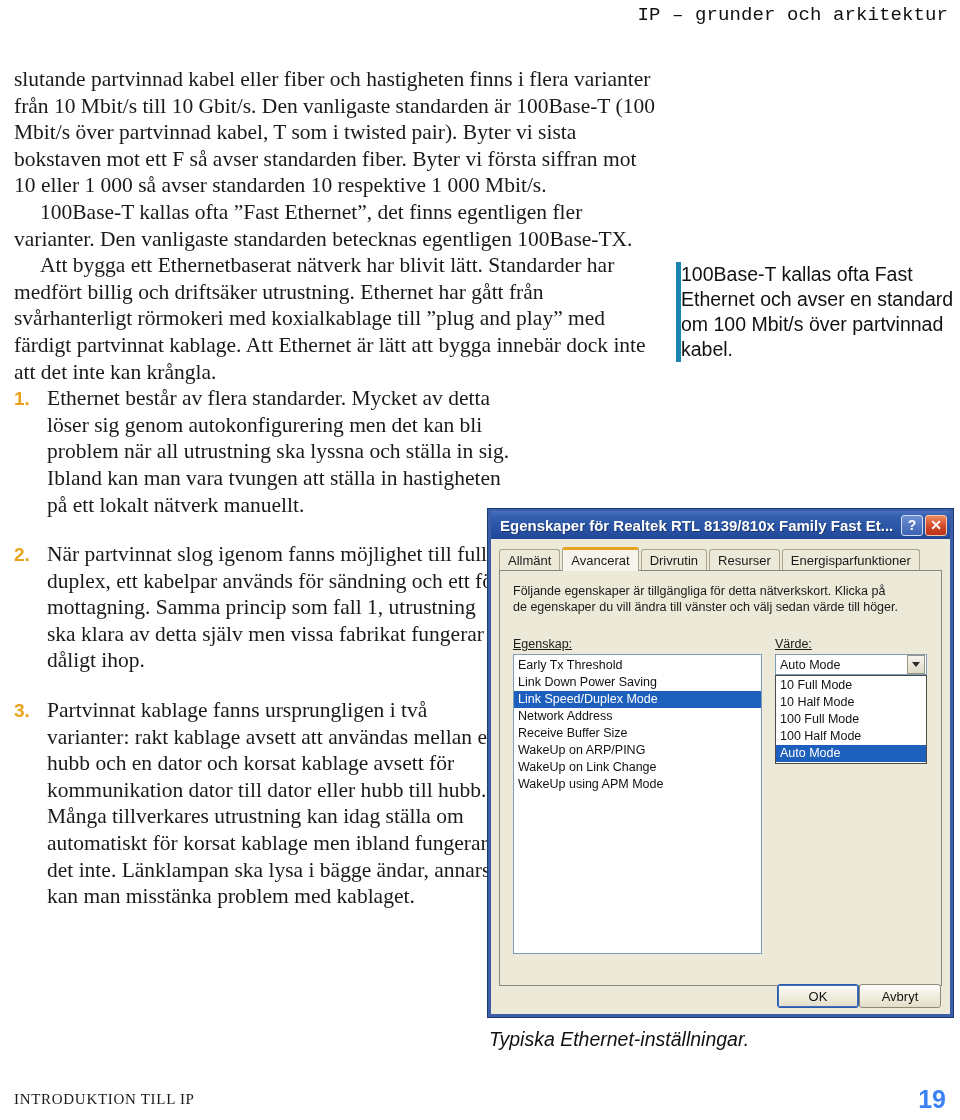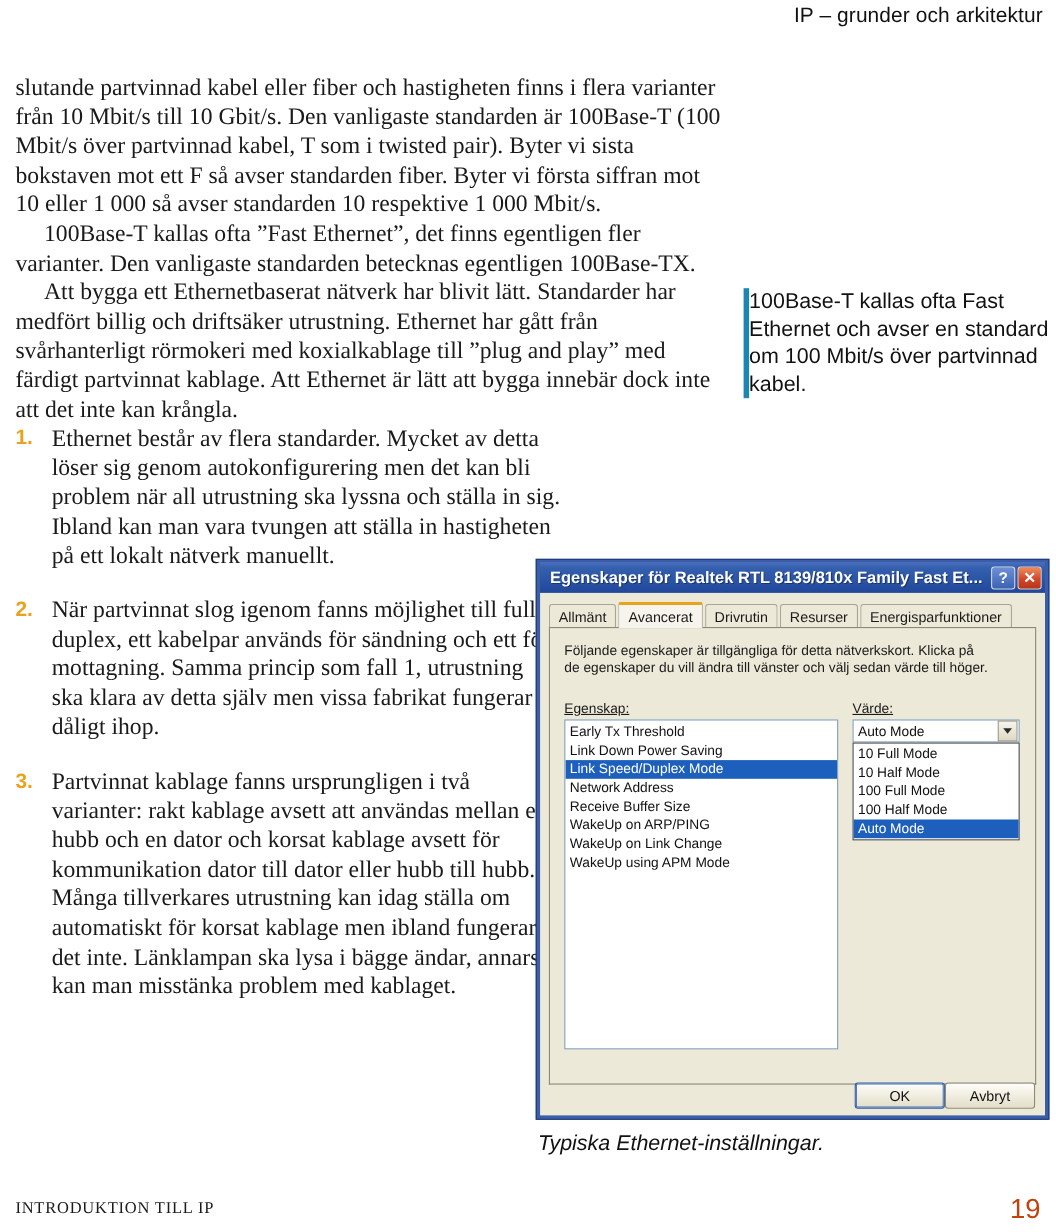--- a/index.html
+++ b/index.html
@@ -14,21 +14,21 @@
     color: #1a1a1a;
     position: relative;
     overflow: hidden;
   }
 
   
   .running-head {
     position: absolute;
     top: 4px;
     right: 12px;
-    font-family: Liberation Sans, sans-serif;
+    font-family: Liberation Mono, monospace;
     font-size: 19px;
     letter-spacing: 0.1px;
     color: #111;
     margin-left: 33px;
   }
 
   
   .body-col {
     position: absolute;
     left: 14px;
@@ -331,23 +331,23 @@
     font-family: "Liberation Serif", serif;
     font-size: 15px;
     letter-spacing: 0.7px;
     color: #1a1a1a;
   }
   .footer-page {
     position: absolute;
     right: 14px;
     bottom: 6px;
     font-family: "Liberation Sans", sans-serif;
-    font-weight: normal;
+    font-weight: bold;
     font-size: 25px;
-    color: #c2410c;
+    color: #3b82f6;
   }
 </style>
 </head>
 <body>
 
 <div class="running-head">IP – grunder och arkitektur</div>
 
 <div class="body-col">
   <p>slutande partvinnad kabel eller fiber och hastigheten finns i flera varianter från 10 Mbit/s till 10 Gbit/s. Den vanligaste standarden är 100Base-T (100 Mbit/s över partvinnad kabel, T som i twisted pair). Byter vi sista bokstaven mot ett F så avser standarden fiber. Byter vi första siffran mot 10 eller 1 000 så avser standarden 10 respektive 1 000 Mbit/s.</p>
   <p class="indent">100Base-T kallas ofta ”Fast Ethernet”, det finns egentligen fler varianter. Den vanligaste standarden betecknas egentligen 100Base-TX.</p>

